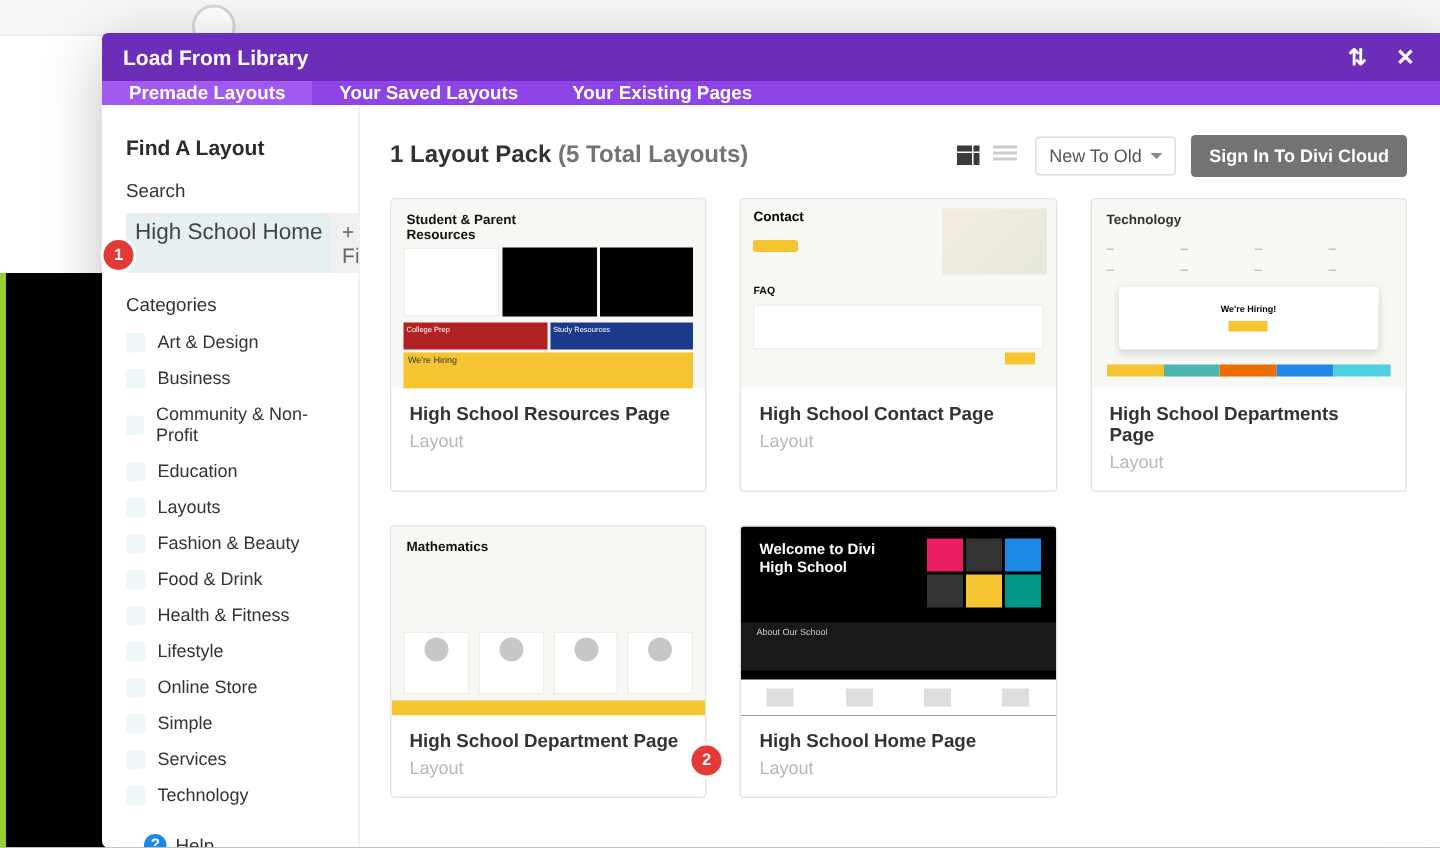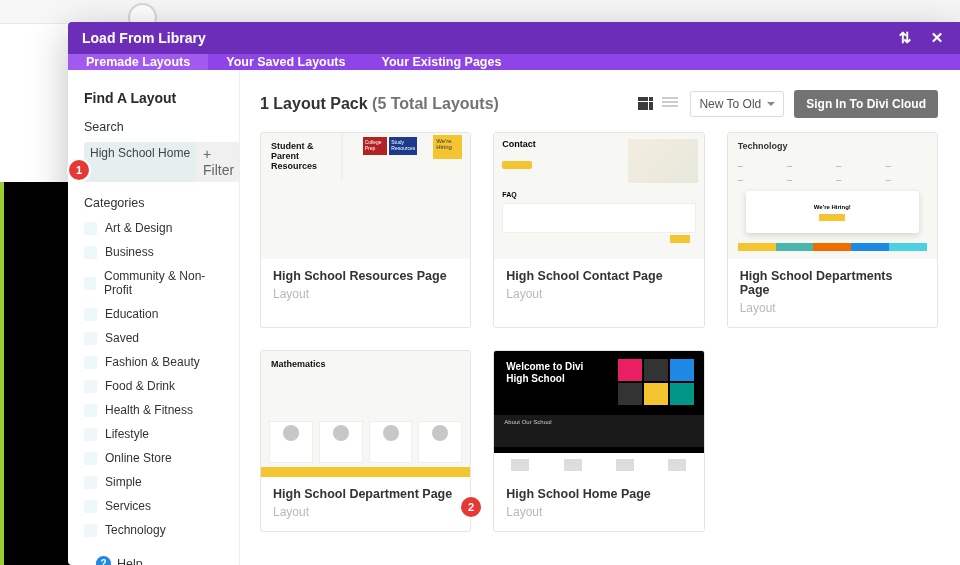--- a/index.html
+++ b/index.html
@@ -62,21 +62,21 @@
     border-right: 1px solid #eee;
     padding: 20px 16px 6px 16px;
     font-size: 12.5px;
     color: #333;
     overflow: hidden;
   }
   .sidebar h3 { font-size: 14px; font-weight: 700; margin-bottom: 14px; color: #2b2b2b; }
   .sidebar .section-label { font-size: 12.5px; color: #333; margin-bottom: 8px; font-weight: 400; }
   .search-row { display:flex; gap:0; margin-bottom: 14px; }
   .search-chip {
-    background: #e6efef; color:#444; font-size:12px; padding:4px 6px; border-radius:2px 0 0 2px; white-space:nowrap;
+    background: #e6efef; color:#444; font-size:15px; padding:4px 6px; border-radius:2px 0 0 2px; white-space:nowrap;
   }
   .filter-btn {
     background:#f0f0f0; color:#666; font-size:14px; padding:4px 7px; border-radius:0 2px 2px 0; cursor:pointer;
   }
   .cat-list { list-style:none; }
   .cat-item {
     display:flex; align-items:center; gap:8px;
     font-size:12px; color:#333; padding:5px 0; cursor:pointer;
   }
   .cat-item .box { width:13px; height:13px; background:#eef8f8; border-radius:2px; }
@@ -118,21 +118,21 @@
   .card {
     border:1px solid #e5e5e5; border-radius:3px; background:#fff;
     overflow:hidden; cursor:pointer;
   }
   .thumb { height: 126px; background:#f7f7f3; position:relative; overflow:hidden; }
   .card .meta { padding: 10px 12px 12px 12px; }
   .card .title { font-size: 12.5px; color:#333; font-weight:600; margin-bottom:4px; }
   .card .sub   { font-size: 12px; color:#b8b8b8; }
 
   
-  .t1 { display:flex; flex-direction:row; }
+  .t1 { display:flex; flex-direction:column; }
   .t1 .hdr { font-size:9px; font-weight:700; padding:8px 10px 4px; color:#111; }
   .t1 .row { display:flex; gap:2px; padding:0 8px; height:46px; }
   .t1 .row .c { flex:1; }
   .t1 .blk{background:#000;} .t1 .wht{background:#fff;border:1px solid #eee;}
   .t1 .band{display:flex;gap:2px;padding:4px 8px 0;} .t1 .band .b{flex:1;height:18px;font-size:5px;color:#fff;padding:2px;}
   .t1 .bottom{background:#f4c531;height:24px;margin:2px 8px 0;font-size:6px;color:#333;padding:3px;}
 
   .t2 .top{font-size:9px;font-weight:700;padding:6px 8px;} .t2 .btn{display:inline-block;background:#f4c531;width:30px;height:8px;border-radius:2px;margin-left:8px;}
   .t2 .map{position:absolute;right:6px;top:6px;width:70px;height:44px;background:linear-gradient(135deg,#f3ede0,#e7e7db);}
   .t2 .faq{position:absolute;left:8px;top:58px;font-size:7px;font-weight:700;}
@@ -221,21 +221,21 @@
         <li class="cat-item">
             <span class="box"></span>
             <span>Community &amp; Non-Profit</span>
           </li>
         <li class="cat-item">
             <span class="box"></span>
             <span>Education</span>
           </li>
         <li class="cat-item">
             <span class="box"></span>
-            <span>Saved</span>
+            <span>Layouts</span>
           </li>
         <li class="cat-item">
             <span class="box"></span>
             <span>Fashion &amp; Beauty</span>
           </li>
         <li class="cat-item">
             <span class="box"></span>
             <span>Food &amp; Drink</span>
           </li>
         <li class="cat-item">

